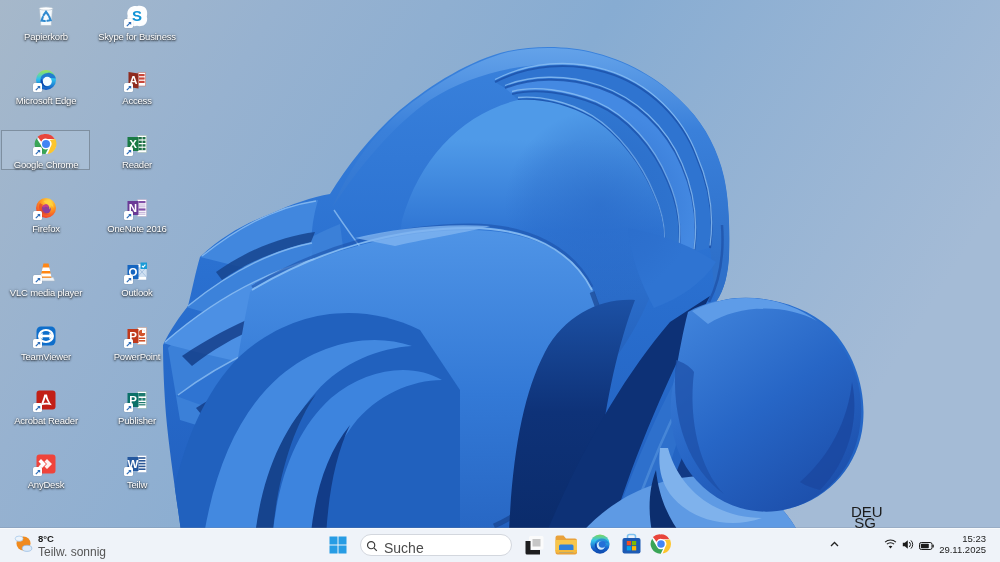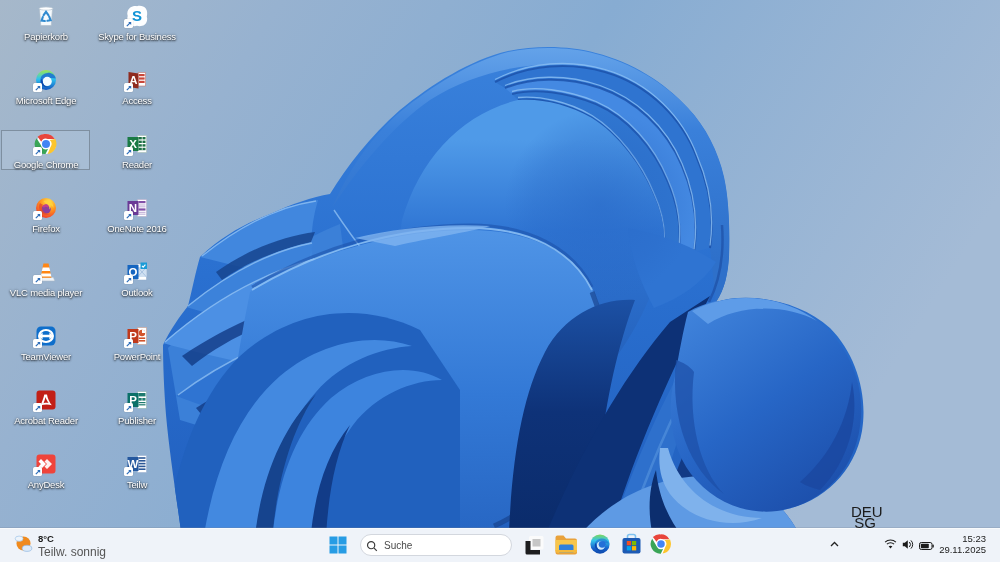--- a/index.html
+++ b/index.html
@@ -18,21 +18,21 @@
 .sc svg { position:absolute; left:0.5px; top:0.5px; }
 #sel { position:absolute; left:1px; top:130px; width:89px; height:40px;
   background:rgba(200,215,230,0.25); border:1px solid #7e8fa0; }
 #taskbar { position:absolute; left:0; top:528px; width:1000px; height:34px;
   background:#eff3f9; border-top:1px solid #f8fafc; box-shadow:0 -1px 0 rgba(120,130,150,0.25); }
 #weather { position:absolute; left:8px; top:531px; width:180px; height:28px; }
 #weather .t1 { position:absolute; left:30px; top:2px; font-size:9.5px; font-weight:bold; color:#1a1a1a;text-align:right; }
 #weather .t2 { position:absolute; left:30px; top:14px; font-size:12px; color:#555; }
 #search { position:absolute; left:360px; top:534px; width:152px; height:22px; background:#fff;
   border:1px solid #d3d7de; border-radius:11px; }
-#search .stext { position:absolute; left:23px; top:4.5px; font-size:10px; color:#4b4b4b; }
+#search .stext { position:absolute; left:23px; top:4.5px; font-size:14px; color:#4b4b4b; }
 .tray { position:absolute; font-size:11px; color:#1b1b1b; }
 </style>
 </head>
 <body>
 <svg id="wall" viewBox="0 0 1000 562" preserveAspectRatio="none">
 <defs>
 <linearGradient id="bg" x1="0" y1="0" x2="1" y2="0.35">
   <stop offset="0" stop-color="#a6b8ca"></stop>
         <stop offset="0.25" stop-color="#97b2d0"></stop>
   <stop offset="0.55" stop-color="#87acd2"></stop>

